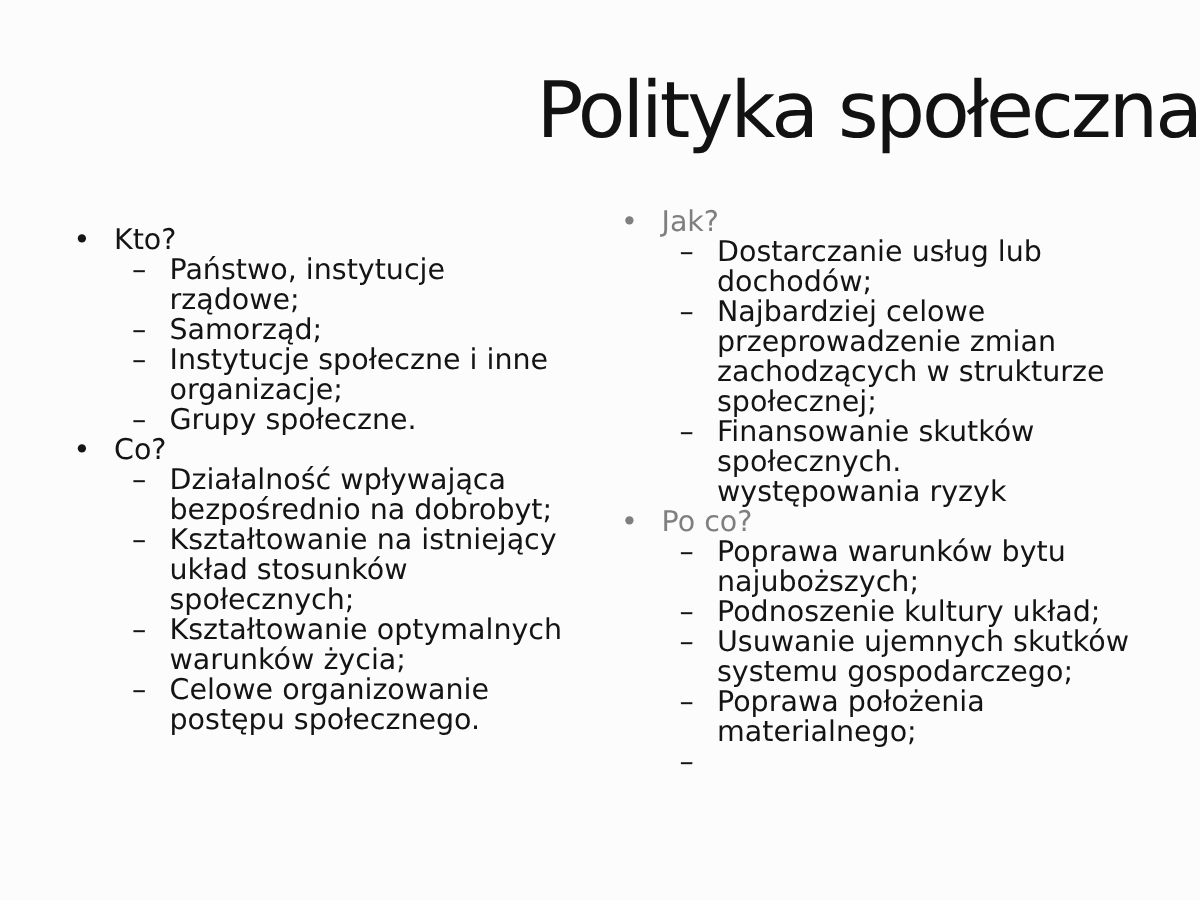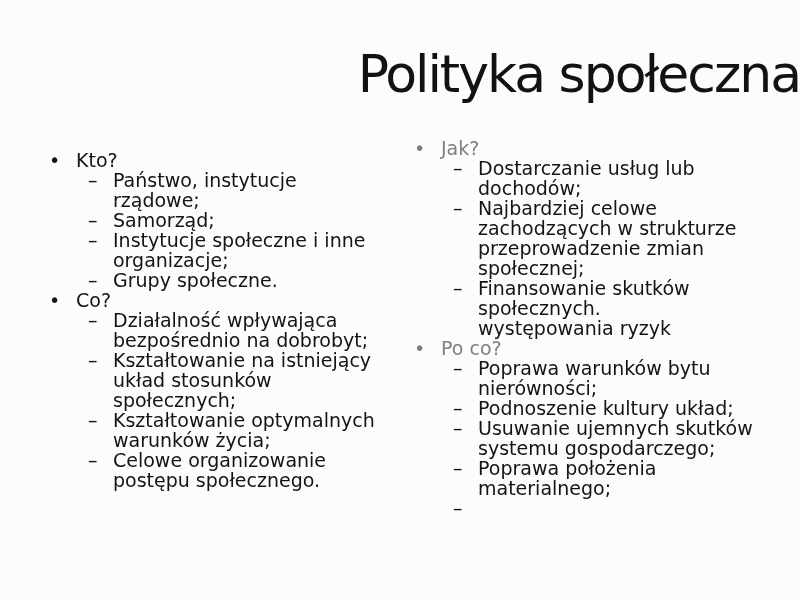--- a/index.html
+++ b/index.html
@@ -44,29 +44,29 @@
       <div class="line"><span class="marker m1">–</span><span class="t1">Kształtowanie optymalnych</span></div>
       <div class="line"><span class="t1">warunków życia;</span></div>
       <div class="line"><span class="marker m1">–</span><span class="t1">Celowe organizowanie</span></div>
       <div class="line"><span class="t1">postępu społecznego.</span></div>
     </div>
   <div class="col" style="left: 405px; top: 138px;">
       <div class="line muted"><span class="marker m0">•</span><span class="t0">Jak?</span></div>
       <div class="line"><span class="marker m1">–</span><span class="t1">Dostarczanie usług lub</span></div>
       <div class="line"><span class="t1">dochodów;</span></div>
       <div class="line"><span class="marker m1">–</span><span class="t1">Najbardziej celowe</span></div>
+      <div class="line"><span class="t1">przeprowadzenie zmian</span></div>
       <div class="line"><span class="t1">zachodzących w strukturze</span></div>
-      <div class="line"><span class="t1">przeprowadzenie zmian</span></div>
       <div class="line"><span class="t1">społecznej;</span></div>
       <div class="line"><span class="marker m1">–</span><span class="t1">Finansowanie skutków</span></div>
       <div class="line"><span class="t1">społecznych.</span></div>
       <div class="line"><span class="t1">występowania ryzyk</span></div>
       <div class="line muted"><span class="marker m0">•</span><span class="t0">Po co?</span></div>
       <div class="line"><span class="marker m1">–</span><span class="t1">Poprawa warunków bytu</span></div>
-      <div class="line"><span class="t1">nierówności;</span></div>
+      <div class="line"><span class="t1">najuboższych;</span></div>
       <div class="line"><span class="marker m1">–</span><span class="t1">Podnoszenie kultury układ;</span></div>
       <div class="line"><span class="marker m1">–</span><span class="t1">Usuwanie ujemnych skutków</span></div>
       <div class="line"><span class="t1">systemu gospodarczego;</span></div>
       <div class="line"><span class="marker m1">–</span><span class="t1">Poprawa położenia</span></div>
       <div class="line"><span class="t1">materialnego;</span></div>
       <div class="line"><span class="marker m1">–</span></div>
     </div>
 </div>
 
 </body></html>

